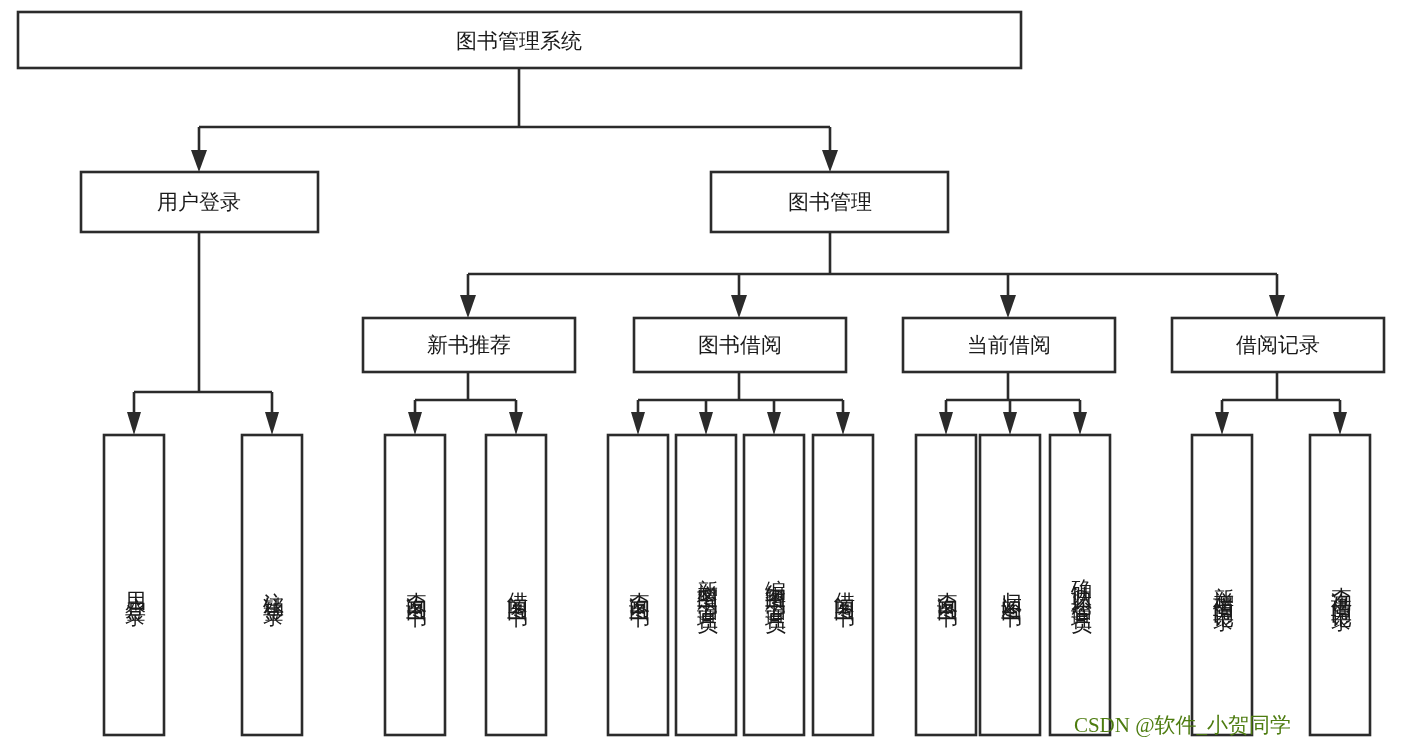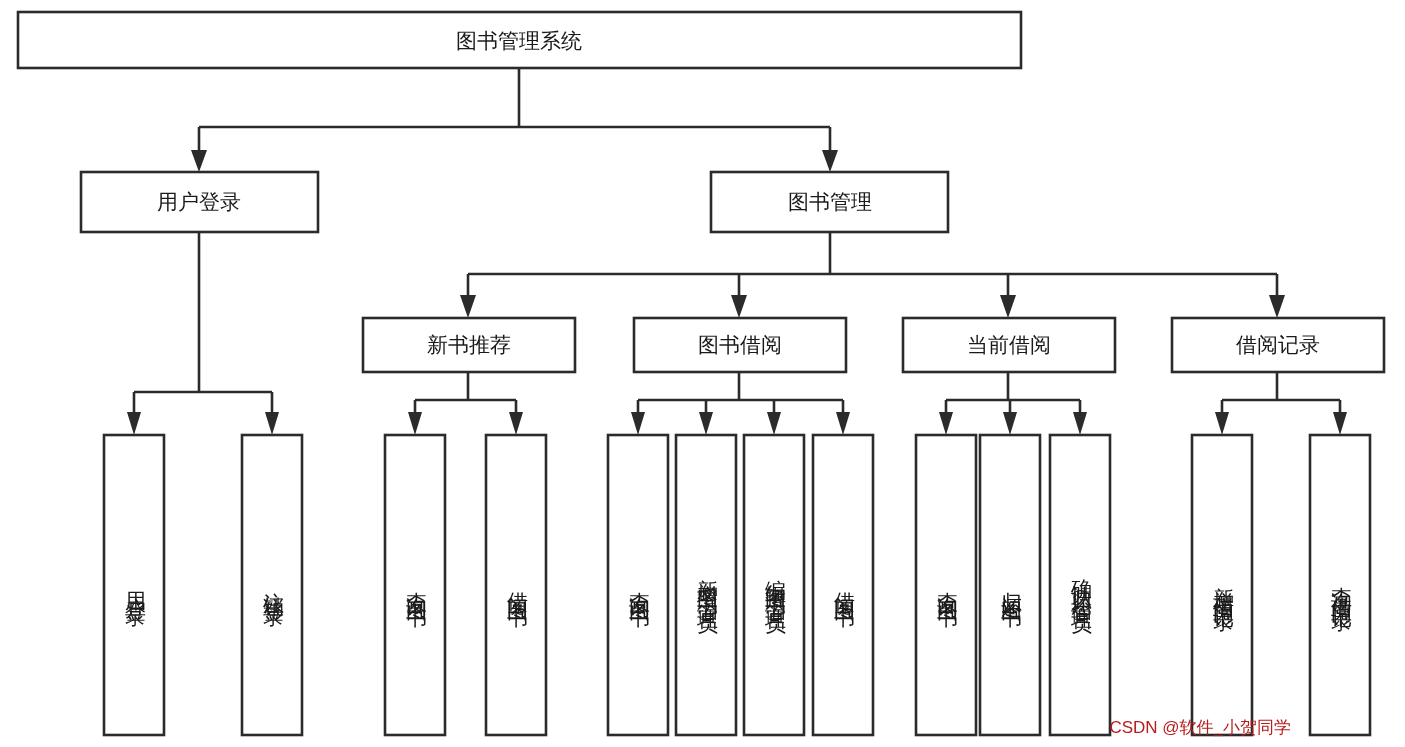--- a/index.html
+++ b/index.html
@@ -52,23 +52,23 @@
     fill: #1a1a1a;
     writing-mode: vertical-rl;
     text-orientation: upright;
     letter-spacing: 5px;
     dominant-baseline: middle;
   }
   .watermark {
     position: absolute;
     right: 14px;
     bottom: 8px;
-    font-family: Liberation Sans, sans-serif;
-    font-size: 17px;
-    color: #b91c1c;
+    font-family: Liberation Serif, serif;
+    font-size: 21px;
+    color: #4d7c0f;
     white-space: nowrap;
     user-select: none;
   }
 </style>
 </head>
 <body>
 
 <div id="diagram-root">
 
   <svg id="flowchart" viewBox="0 0 1405 747">

